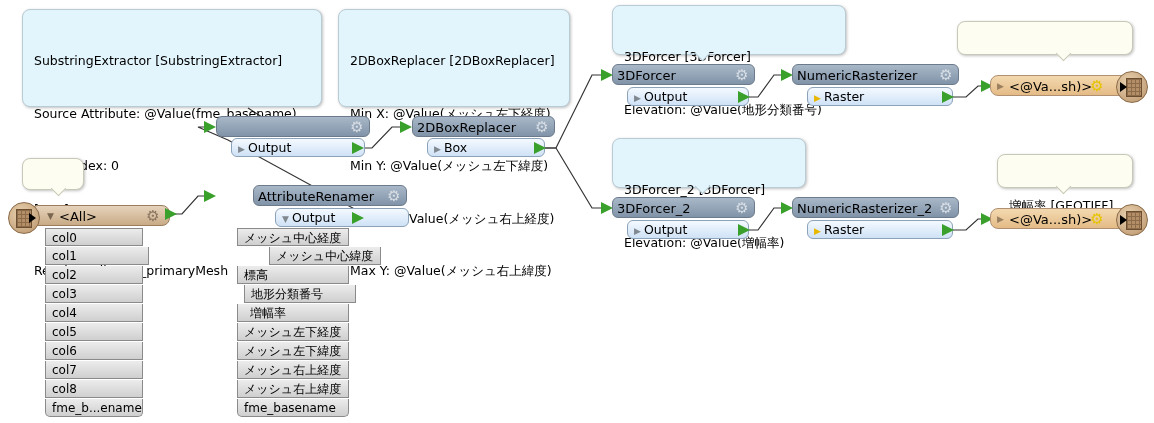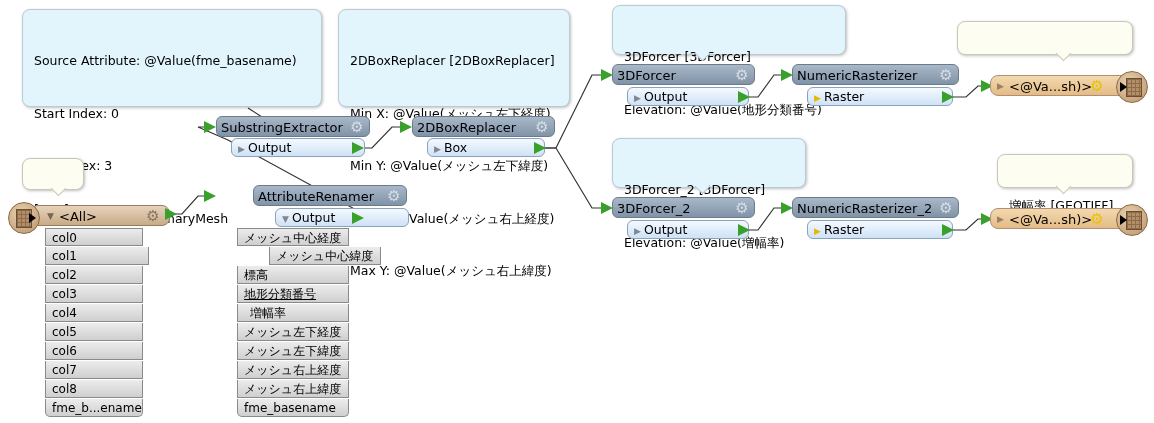--- a/index.html
+++ b/index.html
@@ -45,20 +45,21 @@
   <path d="M541,148 L556,148 L592,75 L608,75"></path>
   <path d="M541,148 L556,148 L592,208 L608,208"></path>
   <path d="M743,97 L758,97 L774,75 L788,75"></path>
   <path d="M743,230 L758,230 L774,208 L788,208"></path>
   <path d="M953,97 L966,97 L978,86 L988,86"></path>
   <path d="M953,230 L966,230 L978,219 L988,219"></path>
   <line x1="248" y1="108" x2="262" y2="117"></line>
 </svg>
 
 <div class="note" style="left:22px;top:9px;width:300px;height:98px;box-sizing:border-box;">
+  <span class="line">SubstringExtractor [SubstringExtractor]</span>
   <span class="line">Source Attribute: @Value(fme_basename)</span>
   <span class="line">Start Index: 0</span>
   <span class="line">End Index: 3</span>
   <span class="line">Result Attribute: _primaryMesh</span>
 </div>
 
 <div class="note" style="left:338px;top:9px;width:232px;height:98px;box-sizing:border-box;">
   <span class="line">2DBoxReplacer [2DBoxReplacer]</span>
   <span class="line">Min X: @Value(メッシュ左下経度)</span>
   <span class="line">Min Y: @Value(メッシュ左下緯度)</span>
@@ -111,42 +112,41 @@
     <div class="attr" style="left: 45px; top: 304px; width: 98px;">col4</div>
     <div class="attr" style="left: 45px; top: 323px; width: 98px;">col5</div>
     <div class="attr" style="left: 45px; top: 342px; width: 98px;">col6</div>
     <div class="attr" style="left: 45px; top: 361px; width: 98px;">col7</div>
     <div class="attr" style="left: 45px; top: 380px; width: 98px;">col8</div>
     <div class="attr" style="left: 45px; top: 399px; width: 98px; border-radius: 0px 0px 5px 5px;">fme_b...ename</div>
   </div>
 
 <div class="arrow-in" style="left:204px;top:121px;"></div>
 <div class="xf" style="left:216px;top:116px;width:154px;">
-  <span class="title">SubstringExtractor</span>
   <span class="gear">⚙</span>
 </div>
 <div class="port" style="left:231px;top:138px;width:134px;">
   <span class="tri">▶</span><span>Output</span>
 </div>
 <div class="arrow-in" style="left:352px;top:142px;"></div>
 
 <div class="arrow-in" style="left:204px;top:190px;"></div>
 <div class="xf" style="left:216px;top:185px;width:154px;margin-left:37px;">
   <span class="title">AttributeRenamer</span>
   <span class="gear">⚙</span>
 </div>
 <div class="port" style="left:231px;top:208px;width:134px;margin-left:44px;">
   <span class="tri">▼</span><span>Output</span>
 </div>
 <div class="arrow-in" style="left:352px;top:212px;"></div>
 <div id="renamer-attrs">
     <div class="attr" style="left: 237px; top: 228px; width: 112px; border-top: 1px solid rgb(138, 138, 138);">メッシュ中心経度</div>
     <div class="attr" style="left: 237px; top: 247px; width: 112px; margin-left: 32px;">メッシュ中心緯度</div>
     <div class="attr" style="left: 237px; top: 266px; width: 112px;">標高</div>
-    <div class="attr" style="left: 237px; top: 285px; width: 112px; text-decoration: underline;">地形分類番号</div>
+    <div class="attr" style="left: 244px; top: 285px; width: 112px;">地形分類番号</div>
     <div class="attr" style="left: 237px; top: 304px; width: 112px; padding-left: 12px;">増幅率</div>
     <div class="attr" style="left: 237px; top: 323px; width: 112px;">メッシュ左下経度</div>
     <div class="attr" style="left: 237px; top: 342px; width: 112px;">メッシュ左下緯度</div>
     <div class="attr" style="left: 237px; top: 361px; width: 112px;">メッシュ右上経度</div>
     <div class="attr" style="left: 237px; top: 380px; width: 112px;">メッシュ右上緯度</div>
     <div class="attr" style="left: 237px; top: 399px; width: 112px; border-radius: 0px 0px 5px 5px;">fme_basename</div>
   </div>
 
 <div class="arrow-in" style="left:400px;top:121px;"></div>
 <div class="xf" style="left:412px;top:116px;width:143px;">

